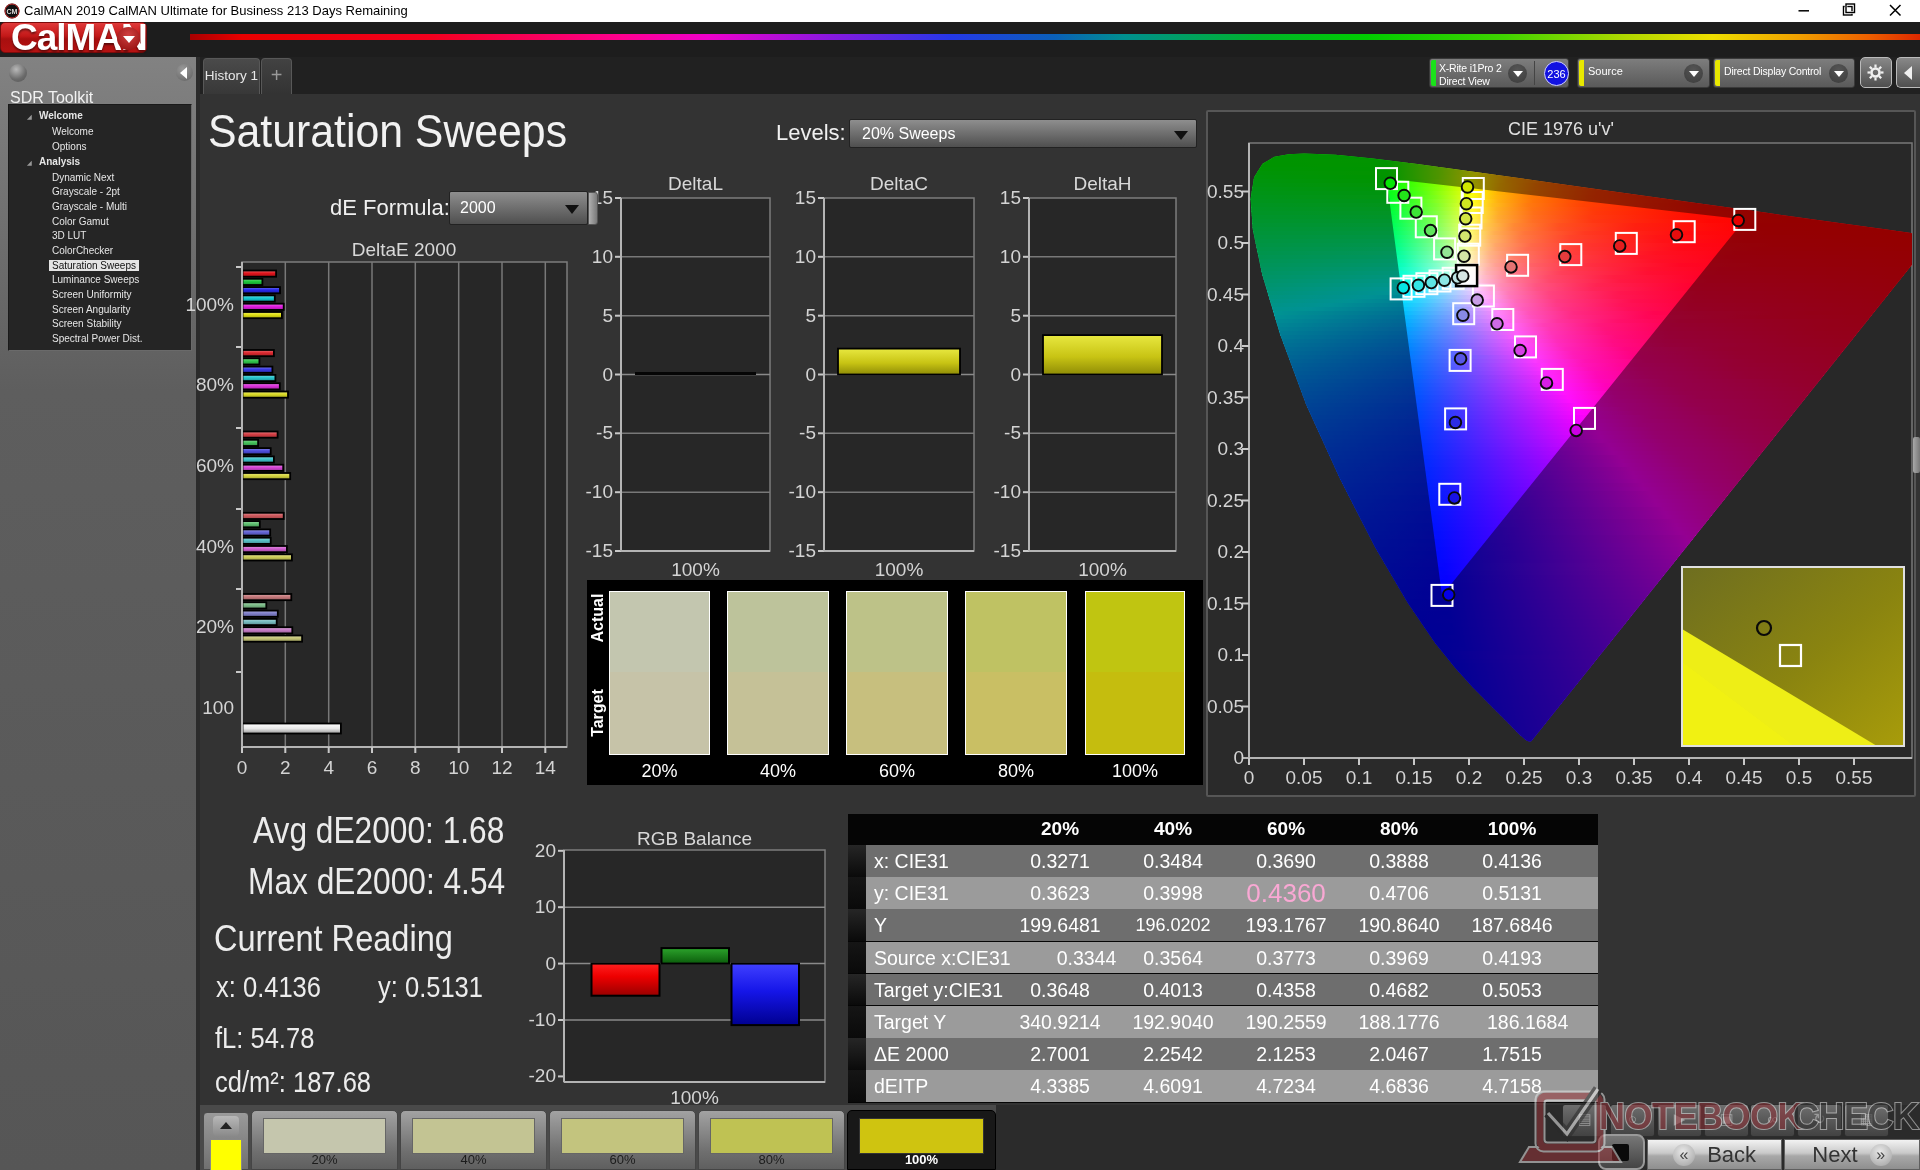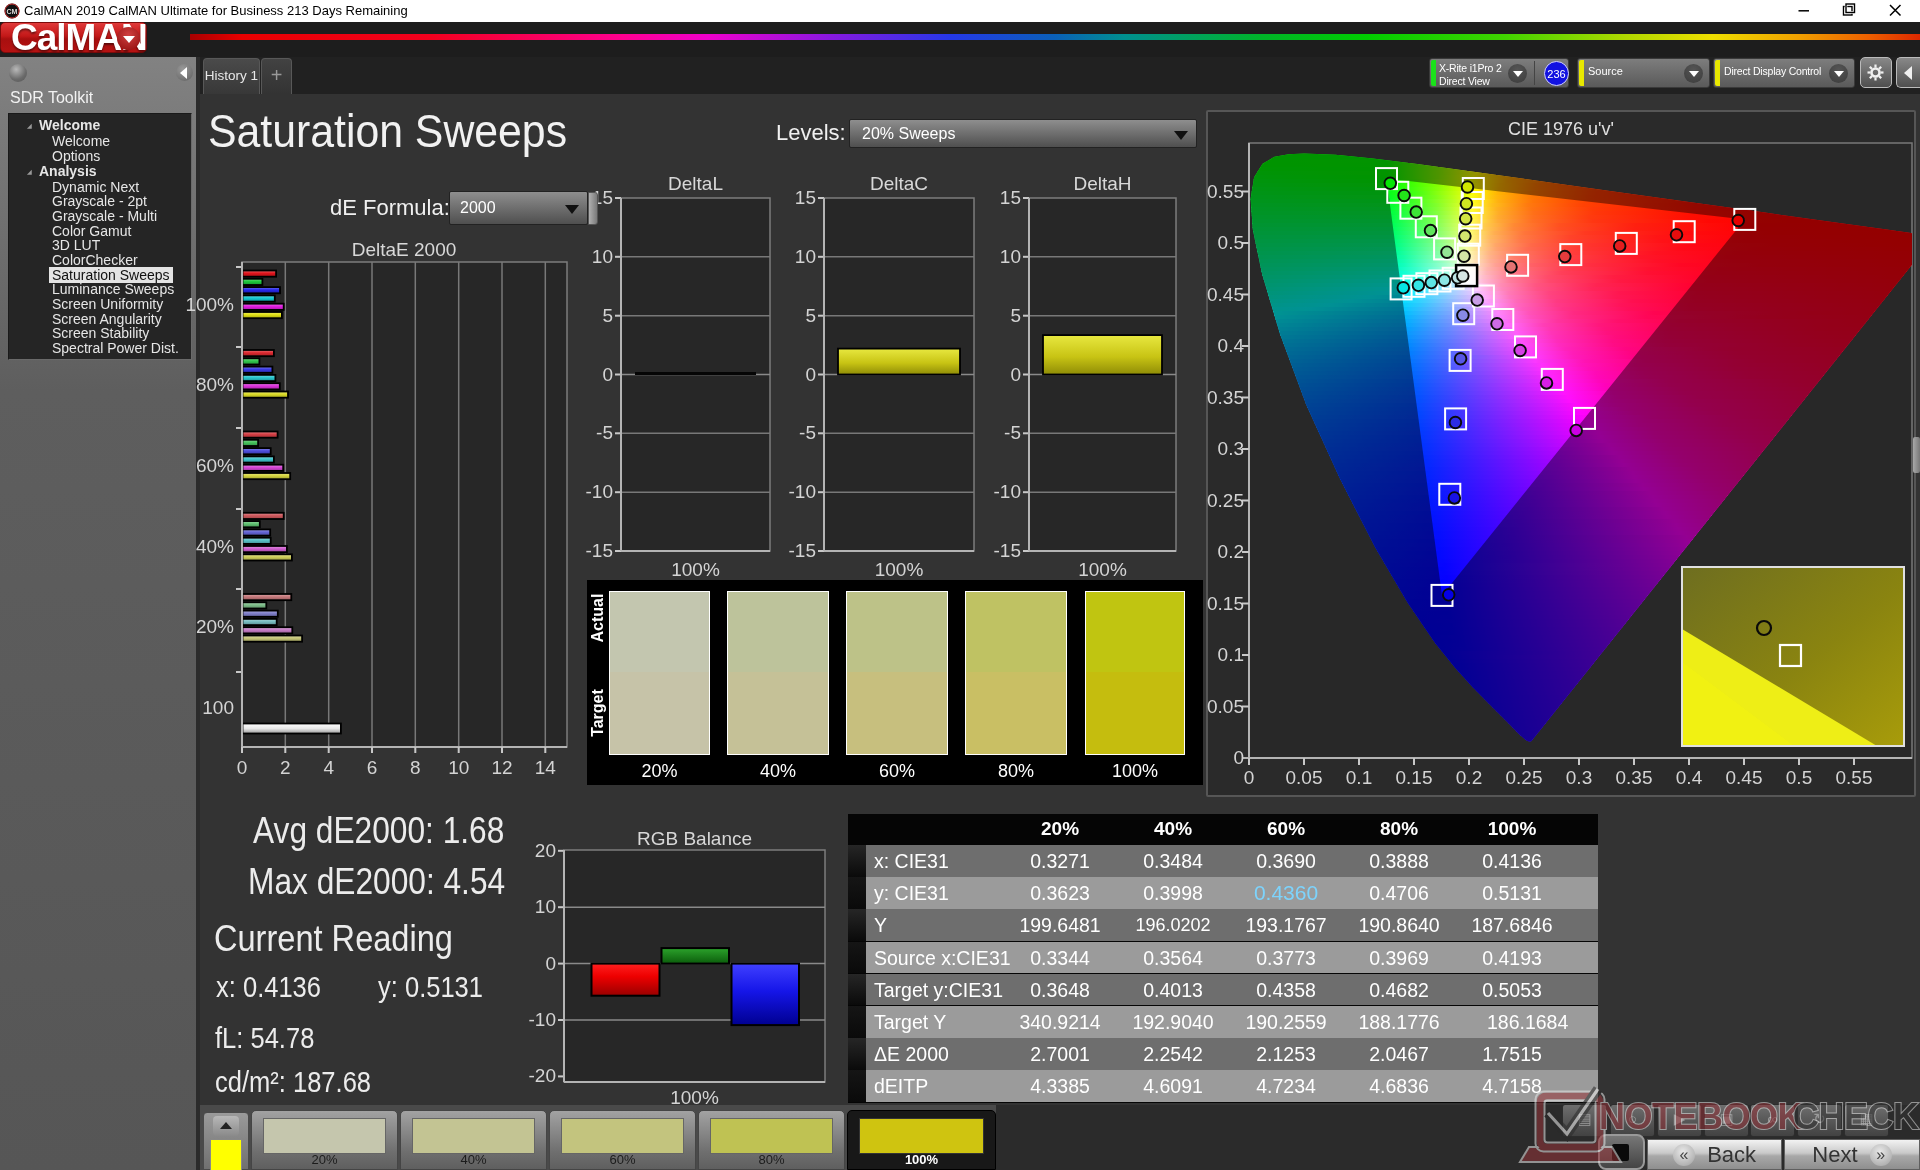--- a/index.html
+++ b/index.html
@@ -15,21 +15,21 @@
 #rainbow{position:absolute;left:190px;top:34px;width:1730px;height:6px;background:linear-gradient(90deg,#a80000 0%,#e80000 3%,#f2001e 14%,#ff0090 25%,#ee00cc 30%,#8818e0 37%,#2438e8 44%,#0a60b8 50%,#009090 54%,#00b428 62%,#00cc00 68%,#40d400 76%,#b0d800 83%,#eede00 88%,#f0a000 93%,#ee6000 97%,#dd2800 100%)}
 
 #tabband{position:absolute;left:200px;top:57px;width:1720px;height:37px;background:#212121}
 .tab{position:absolute;top:58px;height:36px;background:linear-gradient(#4a4a4a,#383838);color:#e8e8e8;font-size:16px;text-align:center;border:1px solid #585858;border-bottom:none;border-radius:4px 4px 0 0}
 
 #sidebar{position:absolute;left:0;top:57px;width:200px;height:1113px;background:linear-gradient(#828282,#5e5e5e 30%,#565656 100%);border-right:4px solid #2b2b2b}
 #sphere1{position:absolute;left:9px;top:7px;width:18px;height:18px;border-radius:50%;background:radial-gradient(circle at 40% 30%,#b8b8b8,#6a6a6a 60%,#555)}
 #collapse{position:absolute;left:176px;top:7px;width:17px;height:17px;border-radius:50%;background:radial-gradient(circle at 40% 30%,#9a9a9a,#5f5f5f)}
 #collapse:after{content:"";position:absolute;left:4px;top:3px;border-top:6px solid transparent;border-bottom:6px solid transparent;border-right:7px solid #fff}
 #sdrtk{position:absolute;left:10px;top:32px;color:#f2f2f2;font-size:16px}
-#tree{position:absolute;left:8px;top:56px;width:184px;height:247px;background:#252525;border:1px solid #1a1a1a;border-right-color:#6a6a6a;border-bottom-color:#6a6a6a;color:#e6e6e6;font-size:14px}
+#tree{position:absolute;left:8px;top:47px;width:184px;height:247px;background:#252525;border:1px solid #1a1a1a;border-right-color:#6a6a6a;border-bottom-color:#6a6a6a;color:#e6e6e6;font-size:10px}
 .ti{position:absolute;left:0;width:184px;height:14.6px;line-height:14.6px;white-space:nowrap}
 .ti.b{font-weight:bold}
 .ti.b:before{content:"◢";position:absolute;left:-12px;top:1px;font-size:6px;color:#999}
 .sel{background:#e4e4e4;color:#111;padding:0 3px}
 
 .bigtxt{position:absolute;color:#ececec;white-space:nowrap;transform:scaleX(0.88);transform-origin:left top}
 
 #botbar{position:absolute;left:200px;top:1105px;width:796px;height:65px;background:#4a4a4a}
 .swbtn{position:absolute;top:1110px;width:147px;height:60px;background:linear-gradient(#a2a2a2,#6f6f6f 70%,#5f5f5f);border-radius:5px 5px 0 0;border:1px solid #454545}
 .swbtn .col{position:absolute;left:11px;top:7px;right:11px;height:36px;border:1px solid #666}
@@ -534,35 +534,35 @@
 <div class="abs" style="left:1003.8px;top:845.0px;width:112.5px;text-align:center;color:#fff;font-size:19.5px;line-height:32.2px">0.3271</div>
 <div class="abs" style="left:1116.8px;top:845.0px;width:112.5px;text-align:center;color:#fff;font-size:19.5px;line-height:32.2px">0.3484</div>
 <div class="abs" style="left:1229.8px;top:845.0px;width:112.5px;text-align:center;color:#fff;font-size:19.5px;line-height:32.2px">0.3690</div>
 <div class="abs" style="left:1342.8px;top:845.0px;width:112.5px;text-align:center;color:#fff;font-size:19.5px;line-height:32.2px">0.3888</div>
 <div class="abs" style="left:1455.8px;top:845.0px;width:112.5px;text-align:center;color:#fff;font-size:19.5px;line-height:32.2px">0.4136</div>
 <div class="abs" style="left:866px;top:877.2px;width:732px;height:31.7px;background:#9b9b9b"></div>
 <div class="abs" style="left:848px;top:877.2px;width:18px;height:31.7px;background:linear-gradient(#151515,#0a0a0a)"></div>
 <div class="abs" style="left:874px;top:877.2px;color:#fff;font-size:19.5px;line-height:32.2px">y: CIE31</div>
 <div class="abs" style="left:1003.8px;top:877.2px;width:112.5px;text-align:center;color:#fff;font-size:19.5px;line-height:32.2px">0.3623</div>
 <div class="abs" style="left:1116.8px;top:877.2px;width:112.5px;text-align:center;color:#fff;font-size:19.5px;line-height:32.2px">0.3998</div>
-<div class="abs" style="left:1229.8px;top:877.2px;width:112.5px;text-align:center;color:#7dd3fc;font-size:21px;line-height:32.2px">0.4360</div>
+<div class="abs" style="left:1229.8px;top:877.2px;width:112.5px;text-align:center;color:#f9a8d4;font-size:26px;line-height:32.2px">0.4360</div>
 <div class="abs" style="left:1342.8px;top:877.2px;width:112.5px;text-align:center;color:#fff;font-size:19.5px;line-height:32.2px">0.4706</div>
 <div class="abs" style="left:1455.8px;top:877.2px;width:112.5px;text-align:center;color:#fff;font-size:19.5px;line-height:32.2px">0.5131</div>
 <div class="abs" style="left:866px;top:909.4px;width:732px;height:31.7px;background:#6e6e6e"></div>
 <div class="abs" style="left:848px;top:909.4px;width:18px;height:31.7px;background:linear-gradient(#262626,#0a0a0a)"></div>
 <div class="abs" style="left:874px;top:909.4px;color:#fff;font-size:19.5px;line-height:32.2px">Y</div>
 <div class="abs" style="left:1003.8px;top:909.4px;width:112.5px;text-align:center;color:#fff;font-size:19.5px;line-height:32.2px">199.6481</div>
 <div class="abs" style="left:1116.8px;top:909.4px;width:112.5px;text-align:center;color:#fff;font-size:18px;line-height:32.2px">196.0202</div>
 <div class="abs" style="left:1229.8px;top:909.4px;width:112.5px;text-align:center;color:#fff;font-size:19.5px;line-height:32.2px">193.1767</div>
 <div class="abs" style="left:1342.8px;top:909.4px;width:112.5px;text-align:center;color:#fff;font-size:19.5px;line-height:32.2px">190.8640</div>
 <div class="abs" style="left:1455.8px;top:909.4px;width:112.5px;text-align:center;color:#fff;font-size:19.5px;line-height:32.2px">187.6846</div>
 <div class="abs" style="left:866px;top:941.6px;width:732px;height:31.7px;background:#9b9b9b"></div>
 <div class="abs" style="left:848px;top:941.6px;width:18px;height:31.7px;background:linear-gradient(#151515,#0a0a0a)"></div>
 <div class="abs" style="left:874px;top:941.6px;color:#fff;font-size:19.5px;line-height:32.2px">Source x:CIE31</div>
-<div class="abs" style="left:1003.8px;top:941.6px;width:112.5px;text-align:center;color:#fff;font-size:19.5px;line-height:32.2px">0.3344</div>
+<div class="abs" style="left:1003.8px;top:941.6px;width:112.5px;text-align:right;color:#fff;font-size:19.5px;line-height:32.2px">0.3344</div>
 <div class="abs" style="left:1116.8px;top:941.6px;width:112.5px;text-align:center;color:#fff;font-size:19.5px;line-height:32.2px">0.3564</div>
 <div class="abs" style="left:1229.8px;top:941.6px;width:112.5px;text-align:center;color:#fff;font-size:19.5px;line-height:32.2px">0.3773</div>
 <div class="abs" style="left:1342.8px;top:941.6px;width:112.5px;text-align:center;color:#fff;font-size:19.5px;line-height:32.2px">0.3969</div>
 <div class="abs" style="left:1455.8px;top:941.6px;width:112.5px;text-align:center;color:#fff;font-size:19.5px;line-height:32.2px">0.4193</div>
 <div class="abs" style="left:866px;top:973.8px;width:732px;height:31.7px;background:#6e6e6e"></div>
 <div class="abs" style="left:848px;top:973.8px;width:18px;height:31.7px;background:linear-gradient(#262626,#0a0a0a)"></div>
 <div class="abs" style="left:874px;top:973.8px;color:#fff;font-size:19.5px;line-height:32.2px">Target y:CIE31</div>
 <div class="abs" style="left:1003.8px;top:973.8px;width:112.5px;text-align:center;color:#fff;font-size:19.5px;line-height:32.2px">0.3648</div>
 <div class="abs" style="left:1116.8px;top:973.8px;width:112.5px;text-align:center;color:#fff;font-size:19.5px;line-height:32.2px">0.4013</div>
 <div class="abs" style="left:1229.8px;top:973.8px;width:112.5px;text-align:center;color:#fff;font-size:19.5px;line-height:32.2px">0.4358</div>

